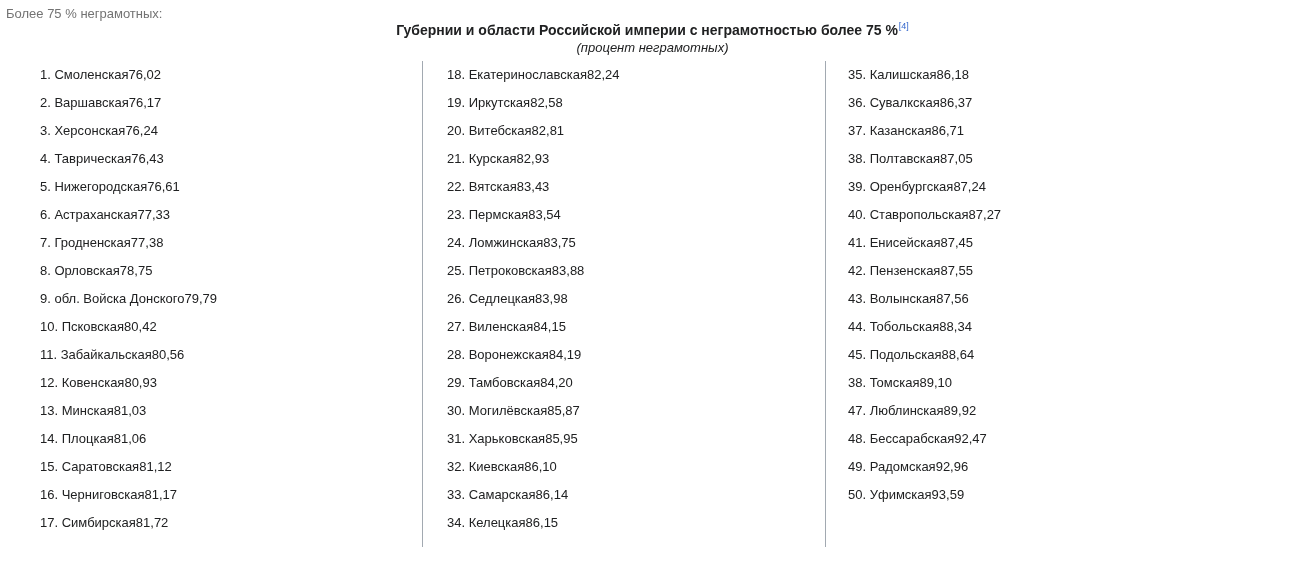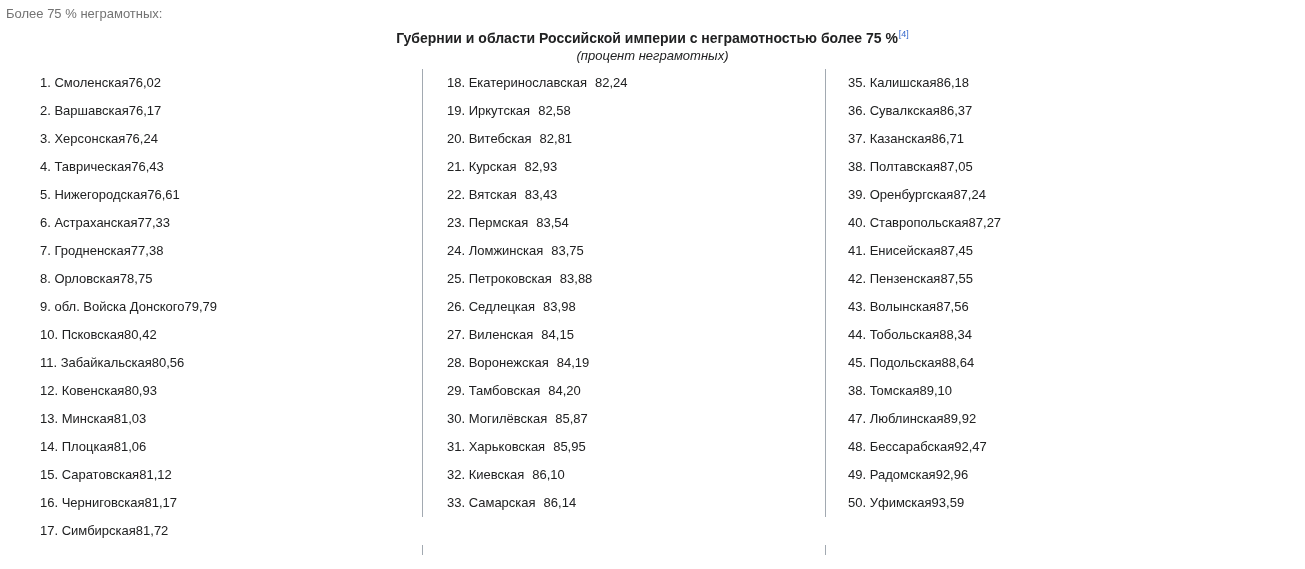--- a/index.html
+++ b/index.html
@@ -14,21 +14,20 @@
     font-size: 13px;
     color: #202122;
     overflow: hidden;
   }
   .caption-above {
     padding: 6px 0 0 6px;
     font-size: 13px;
     color: #737373;
   }
   .table-wrap {
-    margin-top: 8px;
   }
   .tbl-title {
     text-align: center;
     font-weight: bold;
     font-size: 14px;
     color: #202122;
     padding-bottom: 2px;
   }
   .tbl-title .sup {
     font-size: 9px;
@@ -68,21 +67,20 @@
     justify-content: flex-start;
     align-items: baseline;
     height: 28px;
     line-height: 28px;
     padding-left: 22px;
     padding-right: 30px;
     box-sizing: border-box;
   }
   .col.mid .row {
     padding-right: 30px;
-    gap: 8px;
   }
   .name {
     white-space: nowrap;
     overflow: hidden;
     text-overflow: ellipsis;
   }
   .num {
     white-space: nowrap;
     text-align: right;
   }
@@ -237,20 +235,24 @@
           <span class="num">85,95</span>
         </div>
       <div class="row">
           <span class="name">32. Киевская</span>
           <span class="num">86,10</span>
         </div>
       <div class="row">
           <span class="name">33. Самарская</span>
           <span class="num">86,14</span>
         </div>
+      <div class="row">
+          <span class="name">34. Келецкая</span>
+          <span class="num">86,15</span>
+        </div>
     </div>
 
     <div class="col right">
       <div class="row">
           <span class="name">35. Калишская</span>
           <span class="num">86,18</span>
         </div>
       <div class="row">
           <span class="name">36. Сувалкская</span>
           <span class="num">86,37</span>

